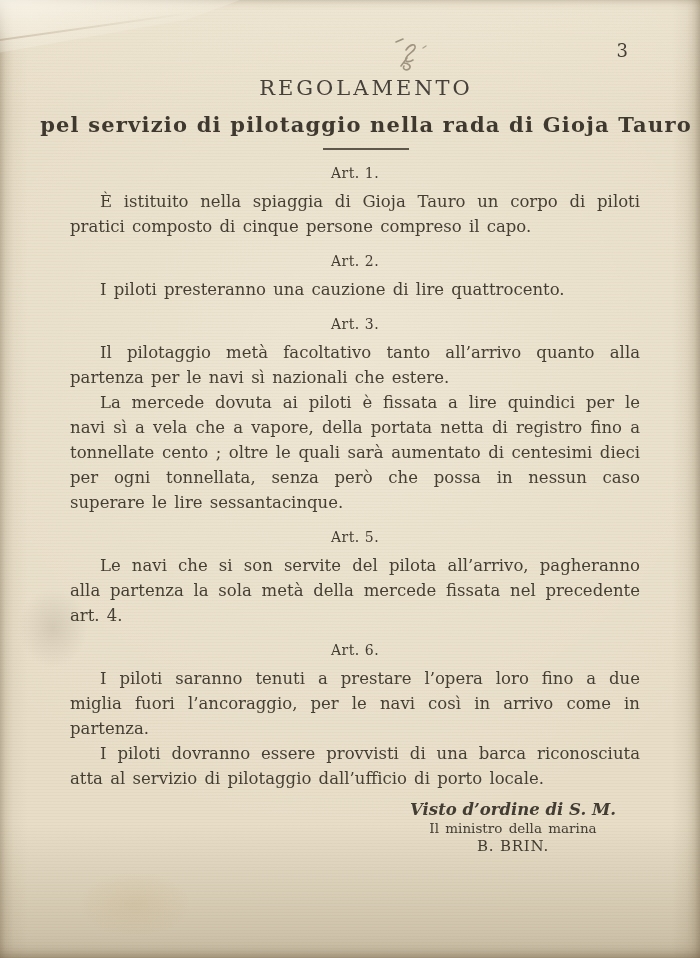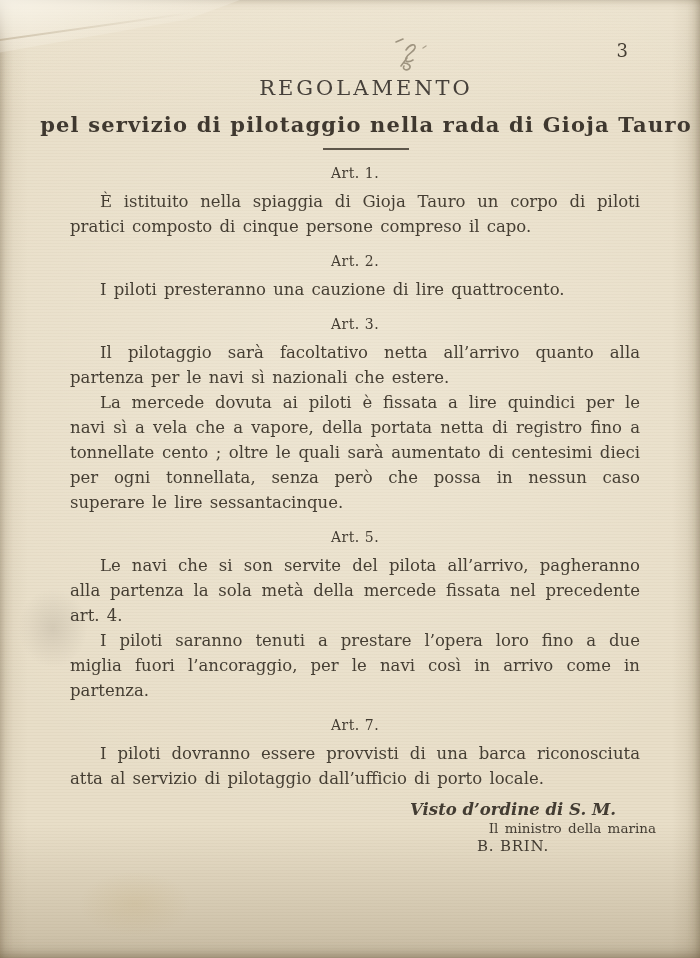--- a/index.html
+++ b/index.html
@@ -83,21 +83,21 @@
     word-spacing: 2px;
     margin: 0;
     color: #453e33;
   }
   .signature {
     width: 286px;
     margin: 8px -16px 0 auto;
     text-align: center;
   }
   .sig-visto { font-size: 16.5px; font-weight: bold; font-style: italic; line-height: 21px; }
-  .sig-role  { font-size: 13.5px; line-height: 17px; word-spacing: 2px; text-align: right; }
+  .sig-role  { font-size: 13.5px; line-height: 17px; word-spacing: 2px; }
   .sig-name  { font-size: 15px; font-weight: normal; line-height: 18px; letter-spacing: 0.8px; }
 </style>
 </head>
 <body>
 
 <div class="scan">
 
   <div class="crease-tl"></div>
   <div class="crease-line"></div>
   <div class="smudge-left"></div>
@@ -118,30 +118,30 @@
 
   <div class="content">
 
     <div class="art-heading first">Art. 1.</div>
     <p class="art-body">È istituito nella spiaggia di Gioja Tauro un corpo di piloti pratici composto di cinque persone compreso il capo.</p>
 
     <div class="art-heading">Art. 2.</div>
     <p class="art-body">I piloti presteranno una cauzione di lire quattrocento.</p>
 
     <div class="art-heading">Art. 3.</div>
-    <p class="art-body">Il pilotaggio sarà facoltativo netta all’arrivo quanto alla partenza per le navi sì nazionali che estere.</p>
+    <p class="art-body">Il pilotaggio metà facoltativo tanto all’arrivo quanto alla partenza per le navi sì nazionali che estere.</p>
 
     <p class="art-body">La mercede dovuta ai piloti è fissata a lire quindici per le navi sì a vela che a vapore, della portata netta di registro fino a tonnellate cento ; oltre le quali sarà aumentato di centesimi dieci per ogni tonnellata, senza però che possa in nessun caso superare le lire sessantacinque.</p>
 
     <div class="art-heading">Art. 5.</div>
     <p class="art-body">Le navi che si son servite del pilota all’arrivo, pagheranno alla partenza la sola metà della mercede fissata nel precedente art. 4.</p>
 
+    <div class="art-heading">Art. 6.</div>
     <p class="art-body">I piloti saranno tenuti a prestare l’opera loro fino a due miglia fuori l’ancoraggio, per le navi così in arrivo come in partenza.</p>
 
-    <div class="art-heading">Art. 7.</div>
     <p class="art-body">I piloti dovranno essere provvisti di una barca riconosciuta atta al servizio di pilotaggio dall’ufficio di porto locale.</p>
 
     <div class="signature">
       <div class="sig-visto">Visto d’ordine di S. M.</div>
       <div class="sig-role">Il ministro della marina</div>
       <div class="sig-name">B. BRIN.</div>
     </div>
 
   </div>
 </div>

